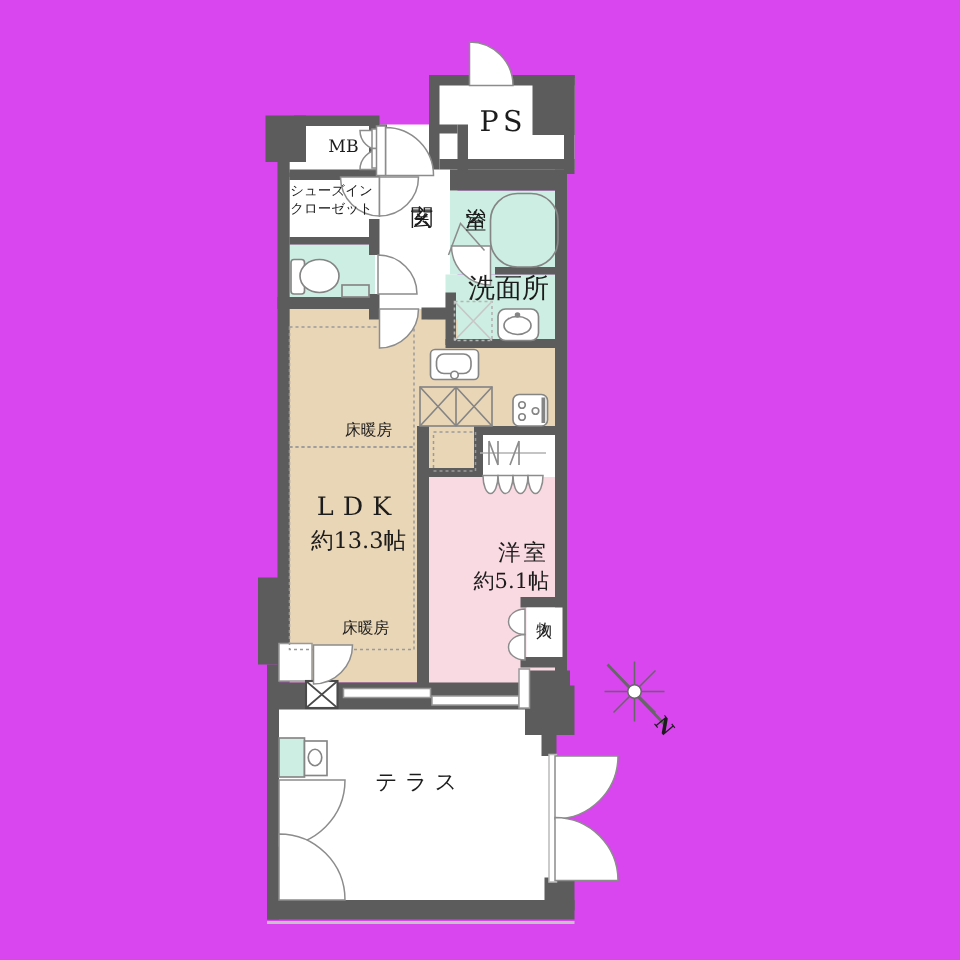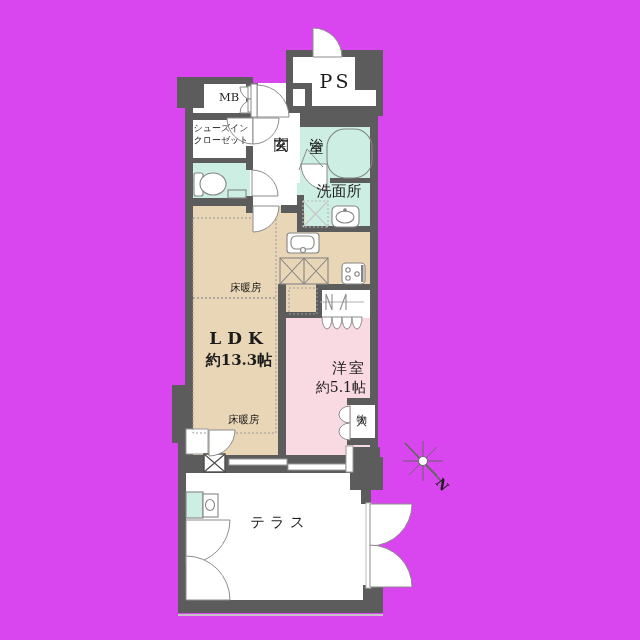--- a/index.html
+++ b/index.html
@@ -6,24 +6,24 @@
   #stage{position:relative;width:640px;height:640px;background:#d946ef;overflow:hidden;
          font-family:"DejaVu Serif","Liberation Serif",serif;}
   #plan-svg{position:absolute;left:0;top:0;}
   .lbl{position:absolute;color:#1c1c1c;white-space:pre;line-height:1.35;}
   .vert{writing-mode:vertical-rl;text-orientation:upright;letter-spacing:2px;}
   #lbl-ps{left:288px;top:69px;width:95px;text-align:center;font-size:19px;letter-spacing:3px;}
   #lbl-mb{left:206px;top:90px;width:46px;text-align:center;font-size:11.5px;}
   #lbl-shoe{left:193px;top:122px;width:56px;text-align:center;font-size:9px;}
   #lbl-genkan{left:271px;top:124px;font-size:15px;}
   #lbl-bath{left:307px;top:127px;font-size:14px;}
-  #lbl-wash{left:300px;top:181px;width:78px;text-align:center;font-size:15px;}
+  #lbl-wash{left:300px;top:181px;width:78px;text-align:center;font-size:18px;}
   #lbl-yuka1{left:230px;top:280px;font-size:10.5px;}
   #lbl-yuka2{left:228px;top:412px;font-size:10.5px;}
-  #lbl-ldk{left:193px;top:327px;width:92px;text-align:center;font-size:15px;font-weight:bold;}
+  #lbl-ldk{left:193px;top:327px;width:92px;text-align:center;font-size:15px;}
   #lbl-ldk .big{font-size:17px;letter-spacing:6px;}
   #lbl-yo{left:286px;top:358px;width:80px;text-align:right;font-size:14px;}
   #lbl-yo .big{font-size:15px;letter-spacing:2px;}
   #lbl-mono{left:355px;top:406px;font-size:10.5px;letter-spacing:1px;}
   #lbl-terrace{left:224px;top:513px;width:112px;text-align:center;font-size:14.5px;letter-spacing:5px;}
   #lbl-north{left:436px;top:476px;font-size:13px;font-weight:bold;transform:rotate(50deg);}
 </style>
 </head>
 <body>
 

